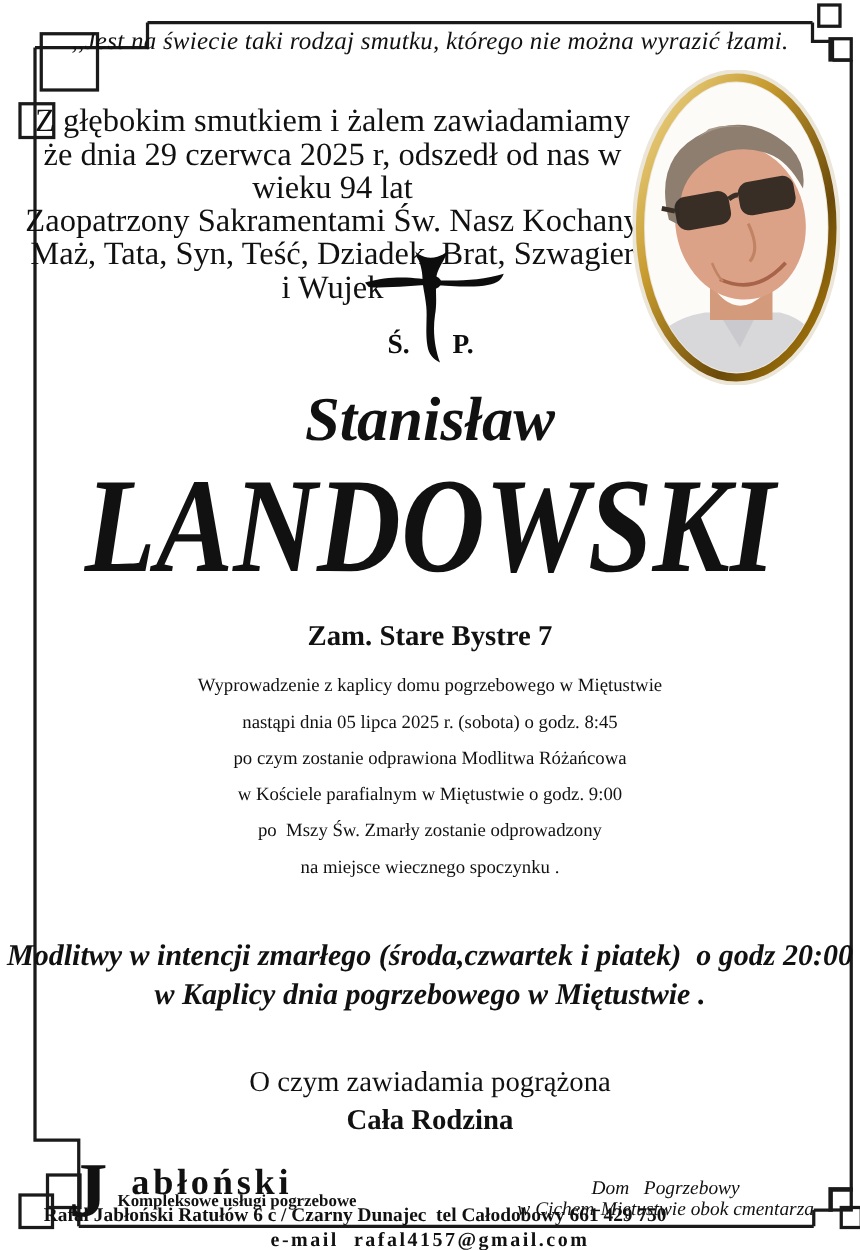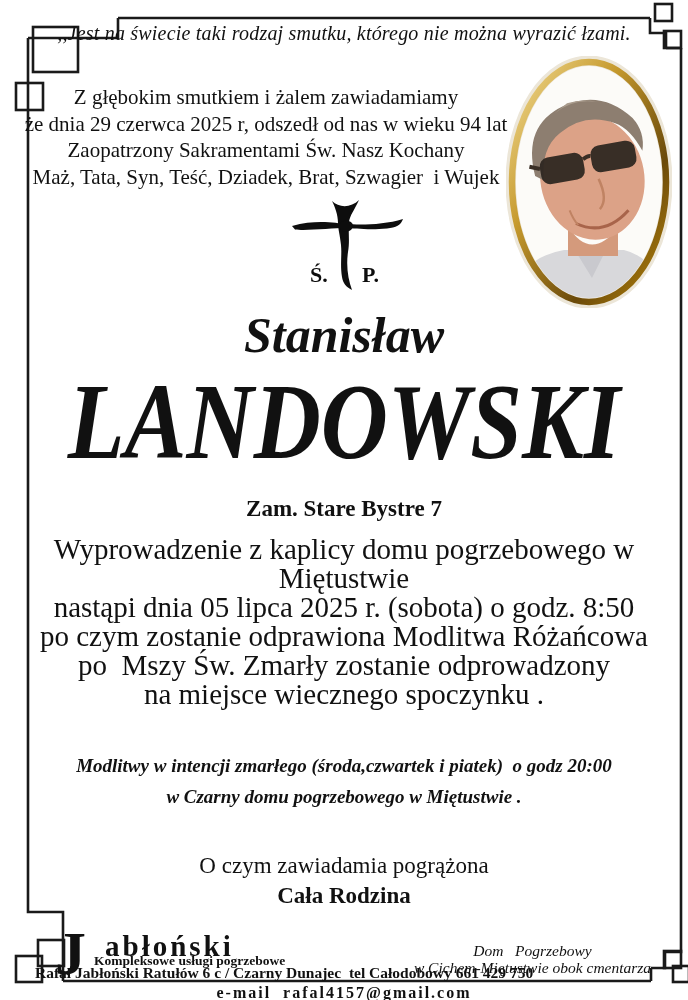--- a/index.html
+++ b/index.html
@@ -6,27 +6,27 @@
   body{
     width:688px;height:1000px;position:relative;background:#ffffff;
     font-family:"Liberation Serif","DejaVu Serif",serif;color:#111;
     overflow:hidden;
   }
   .abs{position:absolute;}
   .ctr{text-align:center;width:688px;left:0;}
   .pre{white-space:pre-wrap;}
   .quote{top:22px;font-style:italic;font-size:20px;letter-spacing:.2px;}
   .announce{top:84px;left:16px;width:500px;text-align:center;
-    font-size:21px;line-height:26.5px;}
+    font-size:26px;line-height:26.5px;}
   .name-first{top:308px;font-weight:bold;font-style:italic;font-size:50px;line-height:1.1;}
   .name-last{top:368px;font-weight:bold;font-style:italic;font-size:108px;line-height:1.0;
     transform:scaleX(.86);transform-origin:50% 50%;white-space:nowrap;}
   .address{top:496px;font-weight:bold;font-size:23px;}
-  .details{top:535px;font-size:29px;line-height:29px;}
-  .prayers{top:750px;font-weight:bold;font-style:italic;font-size:19px;line-height:31px;}
+  .details{top:535px;font-size:15px;line-height:29px;}
+  .prayers{top:750px;font-weight:bold;font-style:italic;font-size:24px;line-height:31px;}
   .closing{top:851px;font-size:23px;line-height:29.5px;}
   .closing .b{font-weight:bold;}
   .logo-j{top:926px;left:55px;font-size:62px;font-weight:bold;line-height:.9;z-index:3;}
   .logo-rest{top:932px;left:105px;font-size:29px;font-weight:bold;letter-spacing:3px;line-height:1;z-index:3;}
   .logo-tag{top:954px;left:94px;font-size:13.5px;font-weight:bold;line-height:1;z-index:3;}
   .logo-addr{top:964.5px;left:35px;font-size:15.5px;font-weight:bold;line-height:1;z-index:3;white-space:pre;}
   .chapel{top:942px;left:405px;width:255px;text-align:center;font-weight:normal;font-style:italic;
     font-size:15.5px;line-height:17px;z-index:3;}
   .email{top:984px;font-weight:bold;font-size:16px;letter-spacing:2px;z-index:3;}
   svg{display:block;}
@@ -120,29 +120,30 @@
   <ellipse cx="83" cy="126" rx="77" ry="120" fill="none" stroke="url(#goldGrad)" stroke-width="6.5"></ellipse>
 </svg>
 
 <div class="abs ctr name-first layer">Stanisław</div>
 <div class="abs ctr name-last layer">LANDOWSKI</div>
 
 <div class="abs ctr address layer">Zam. Stare Bystre 7</div>
 
 <div class="abs ctr details layer">
   <div class="pre">Wyprowadzenie z kaplicy domu pogrzebowego w Miętustwie</div>
-  <div class="pre">nastąpi dnia 05 lipca 2025 r. (sobota) o godz. 8:50</div>
+  <div class="pre">nastąpi dnia 05 lipca 2025 r. (sobota) o godz. 8:45</div>
   <div class="pre">po czym zostanie odprawiona Modlitwa Różańcowa</div>
+  <div class="pre">w Kościele parafialnym w Miętustwie o godz. 9:00</div>
   <div class="pre">po  Mszy Św. Zmarły zostanie odprowadzony</div>
   <div class="pre">na miejsce wiecznego spoczynku .</div>
 </div>
 
 <div class="abs ctr prayers layer">
   <div class="pre">Modlitwy w intencji zmarłego (środa,czwartek i piatek)  o godz 20:00</div>
-  <div class="pre">w Czarny domu pogrzebowego w Miętustwie .</div>
+  <div class="pre">w Kaplicy dnia pogrzebowego w Miętustwie .</div>
 </div>
 
 <div class="abs ctr closing layer">
   <div class="pre">O czym zawiadamia pogrążona</div>
   <div class="b">Cała Rodzina</div>
 </div>
 
 <div class="abs logo-j">J</div>
 <div class="abs logo-rest">abłoński</div>
 <div class="abs logo-tag">Kompleksowe usługi pogrzebowe</div>

